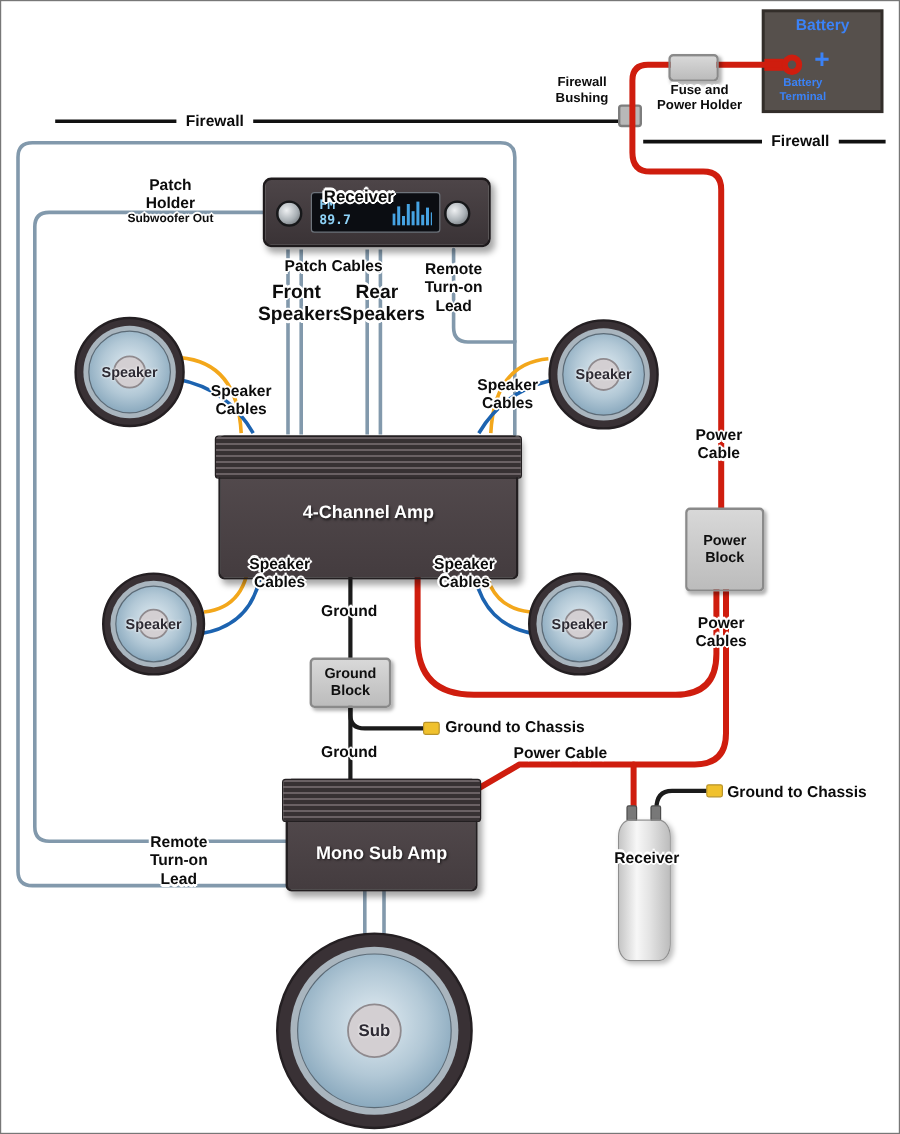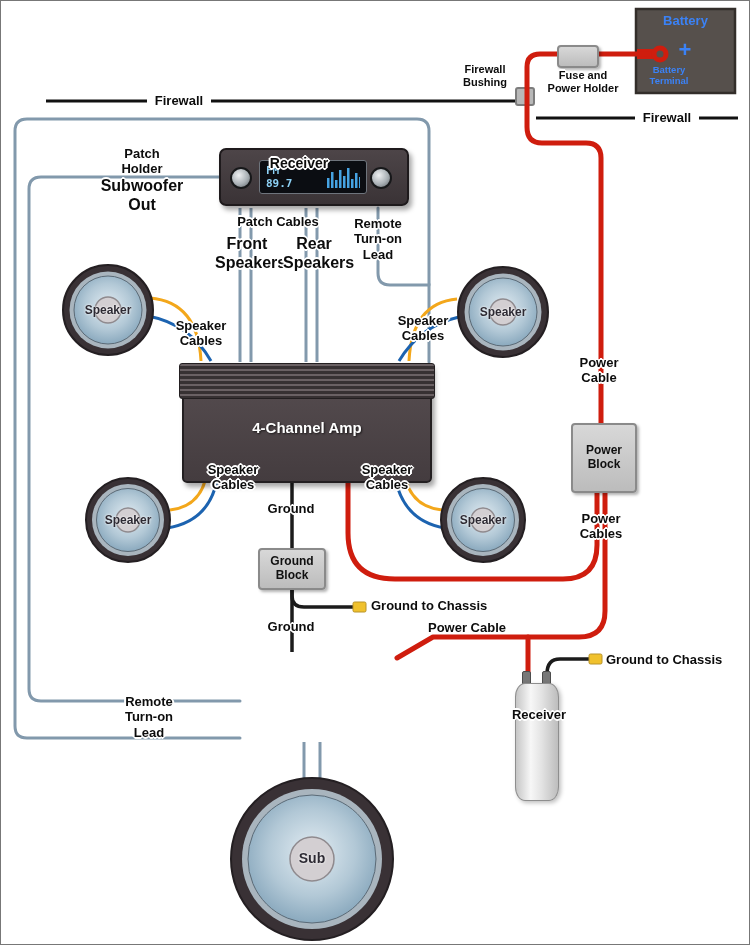--- a/index.html
+++ b/index.html
@@ -155,41 +155,45 @@
     <div class="fins"></div>
     <div class="amp-label" style="top:54px;">4-Channel Amp</div>
   </div>
 
   <div class="box gray-block" style="left:570px; top:422px; width:66px; height:70px;">Power
 Block</div>
 
   <div class="box gray-block" style="left:257px; top:547px; width:68px; height:42px;">Ground
 Block</div>
 
+  <div class="box amp" style="left:237px; top:648px; width:160px; height:94px;">
+    <div class="fins"></div>
+    <div class="amp-label" style="top:52px;">Mono Sub Amp</div>
+  </div>
 
   <div class="cap-term" style="left:521px; top:670px;"></div>
   <div class="cap-term" style="left:541px; top:670px;"></div>
   <div class="box cap-body" style="left:514px; top:682px; width:44px; height:118px;"></div>
 
   <div class="lbl fs13 white" style="left:637px; top:12px; width:95px;">Battery</div>
   <div class="lbl white" style="left:672px; top:36px; width:24px; font-size:22px;">+</div>
   <div class="lbl white" style="left:636px; top:63px; width:64px; font-size:9.5px;">Battery
 Terminal</div>
 
   <div class="lbl fs11" style="left:538px; top:68px; width:88px;">Fuse and
 Power Holder</div>
   <div class="lbl fs11" style="left:452px; top:62px; width:64px;">Firewall
 Bushing</div>
   <div class="lbl fs13 lbl-bg" style="left:146px; top:91px; width:64px;">Firewall</div>
   <div class="lbl fs13 lbl-bg" style="left:634px; top:108px; width:64px;">Firewall</div>
 
   <div class="lbl fs14" style="left:256px; top:122px; width:84px;margin-top:32px;">Receiver</div>
   <div class="lbl fs13" style="left:101px; top:145px; width:80px;">Patch
 Holder</div>
-  <div class="lbl" style="left:88px; top:176px; width:106px; font-size:16px;">Subwoofer Out</div>
+  <div class="lbl" style="left:88px; top:176px; width:106px; font-size:10px;">Subwoofer Out</div>
   <div class="lbl fs13" style="left:220px; top:213px; width:114px;">Patch Cables</div>
   <div class="lbl fs10" style="left:214px; top:234px; width:64px;">Front
 Speakers</div>
   <div class="lbl fs10" style="left:282px; top:234px; width:62px;">Rear
 Speakers</div>
   <div class="lbl fs13" style="left:340px; top:215px; width:74px;">Remote
 Turn-on
 Lead</div>
 
   <div class="lbl spk-lbl" style="left:67px; top:302px; width:80px;">Speaker</div>

